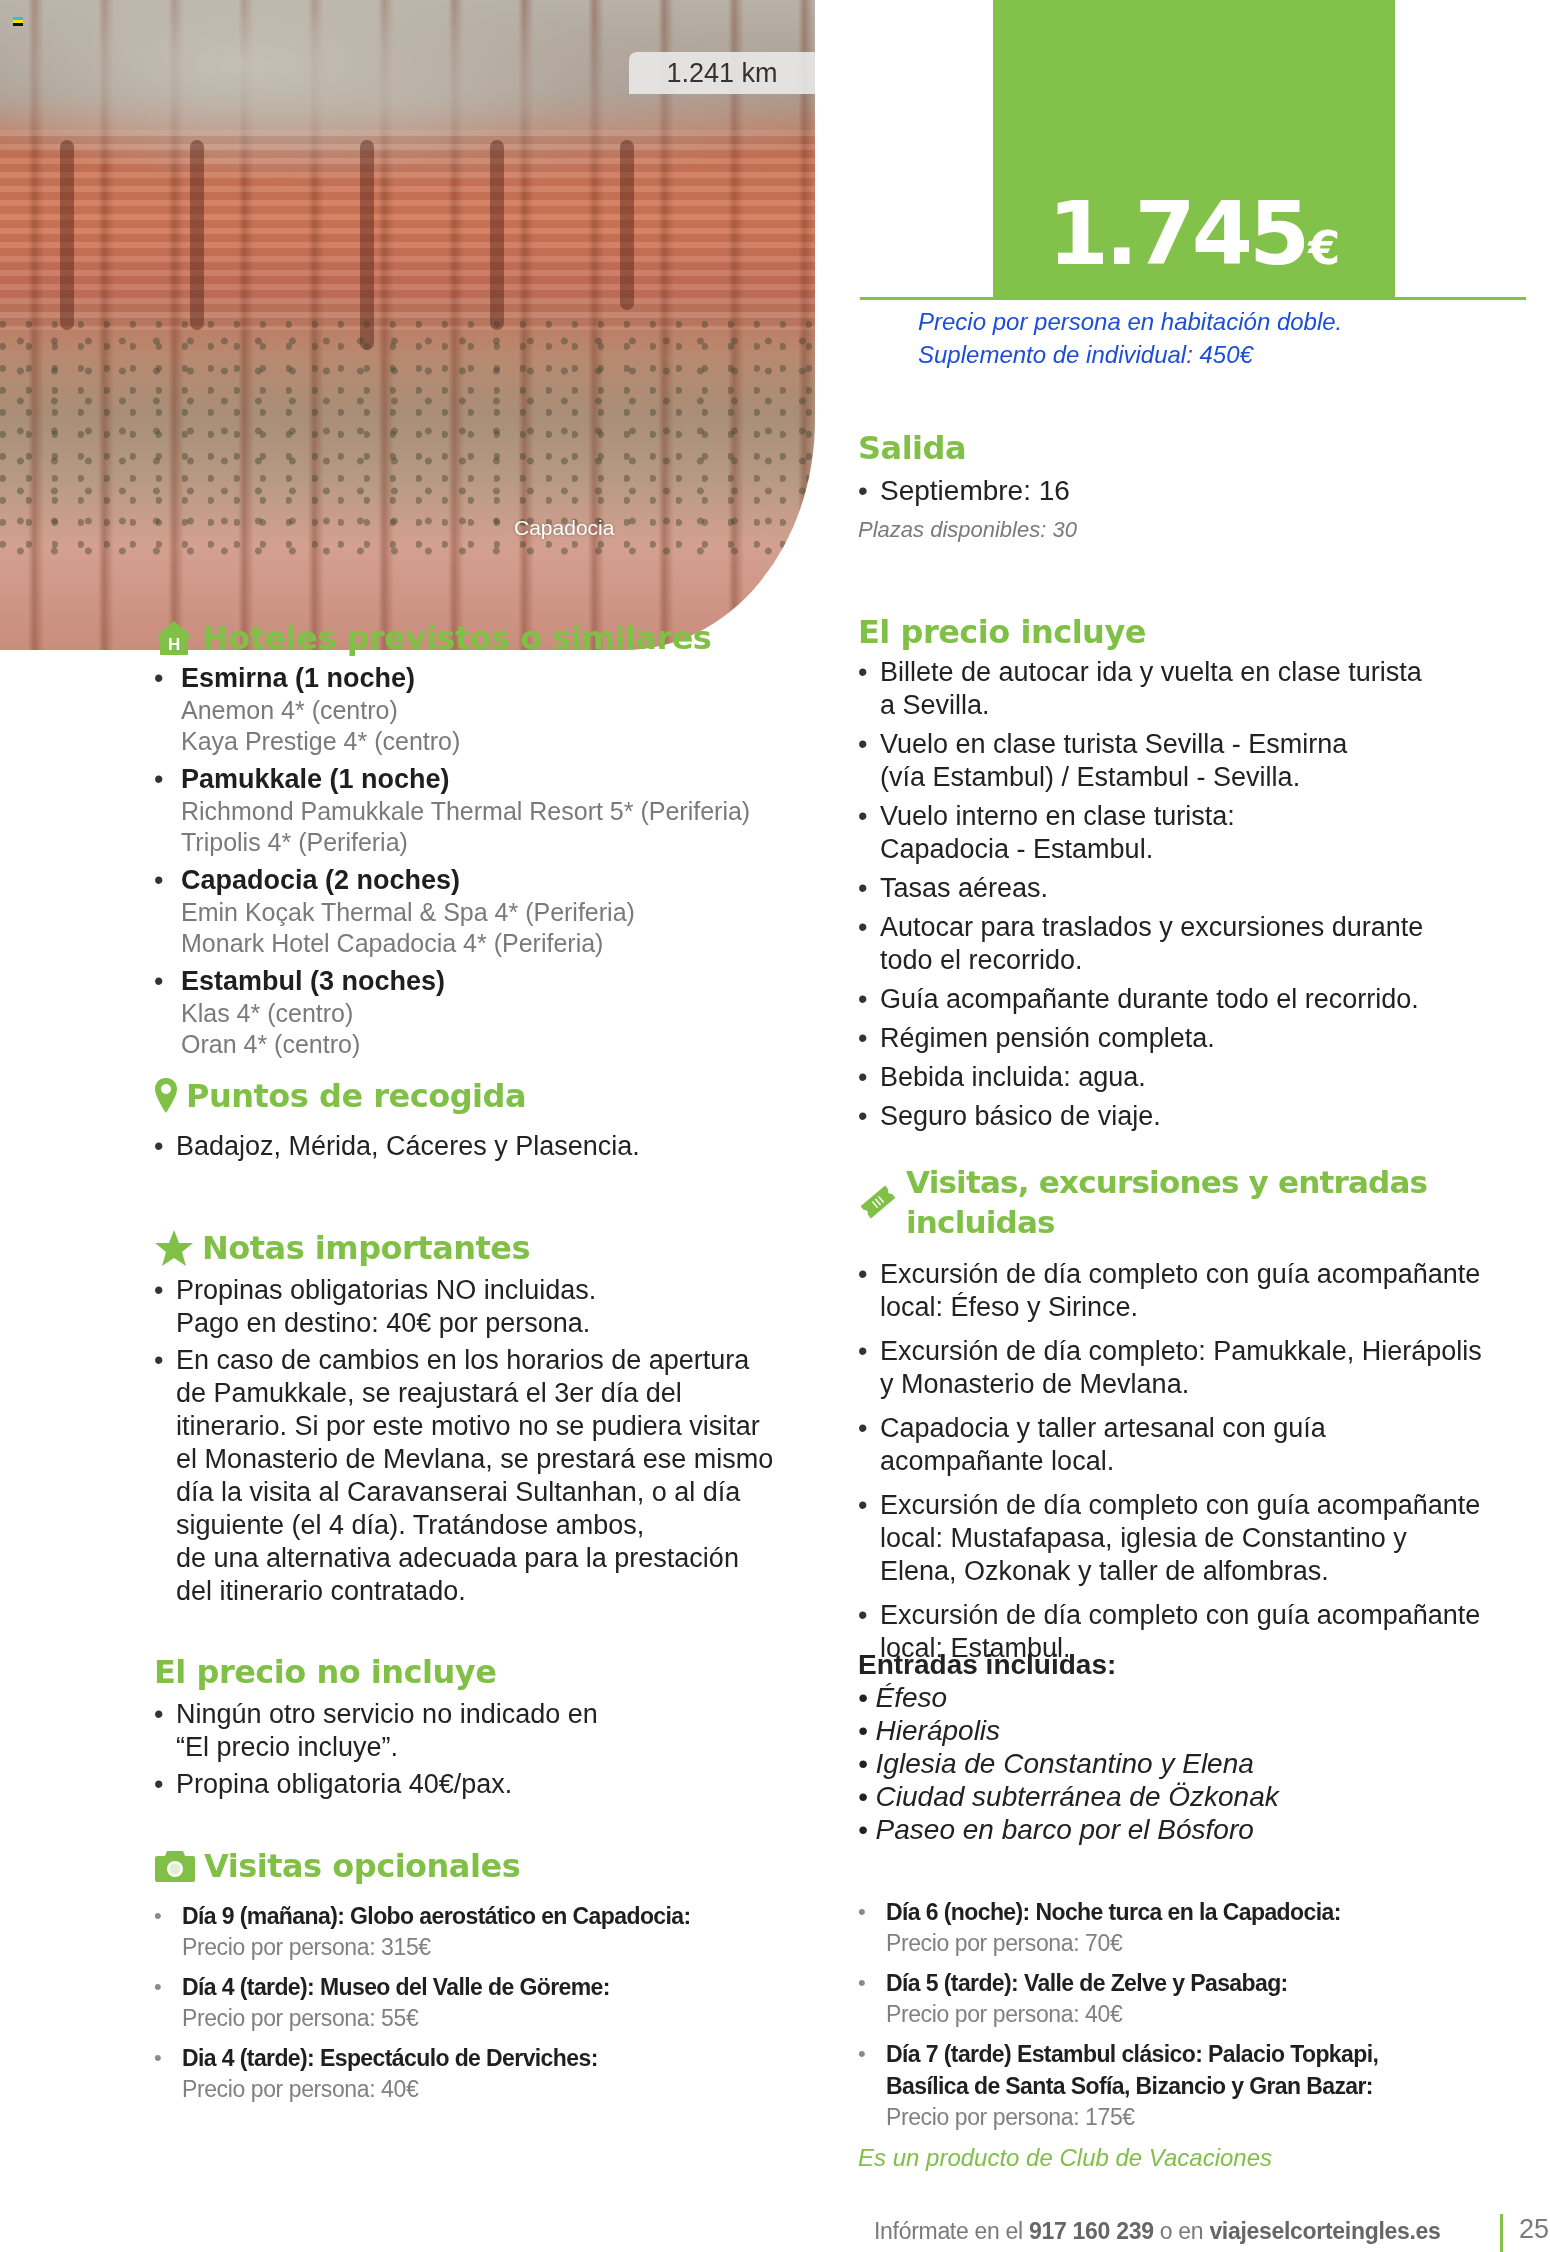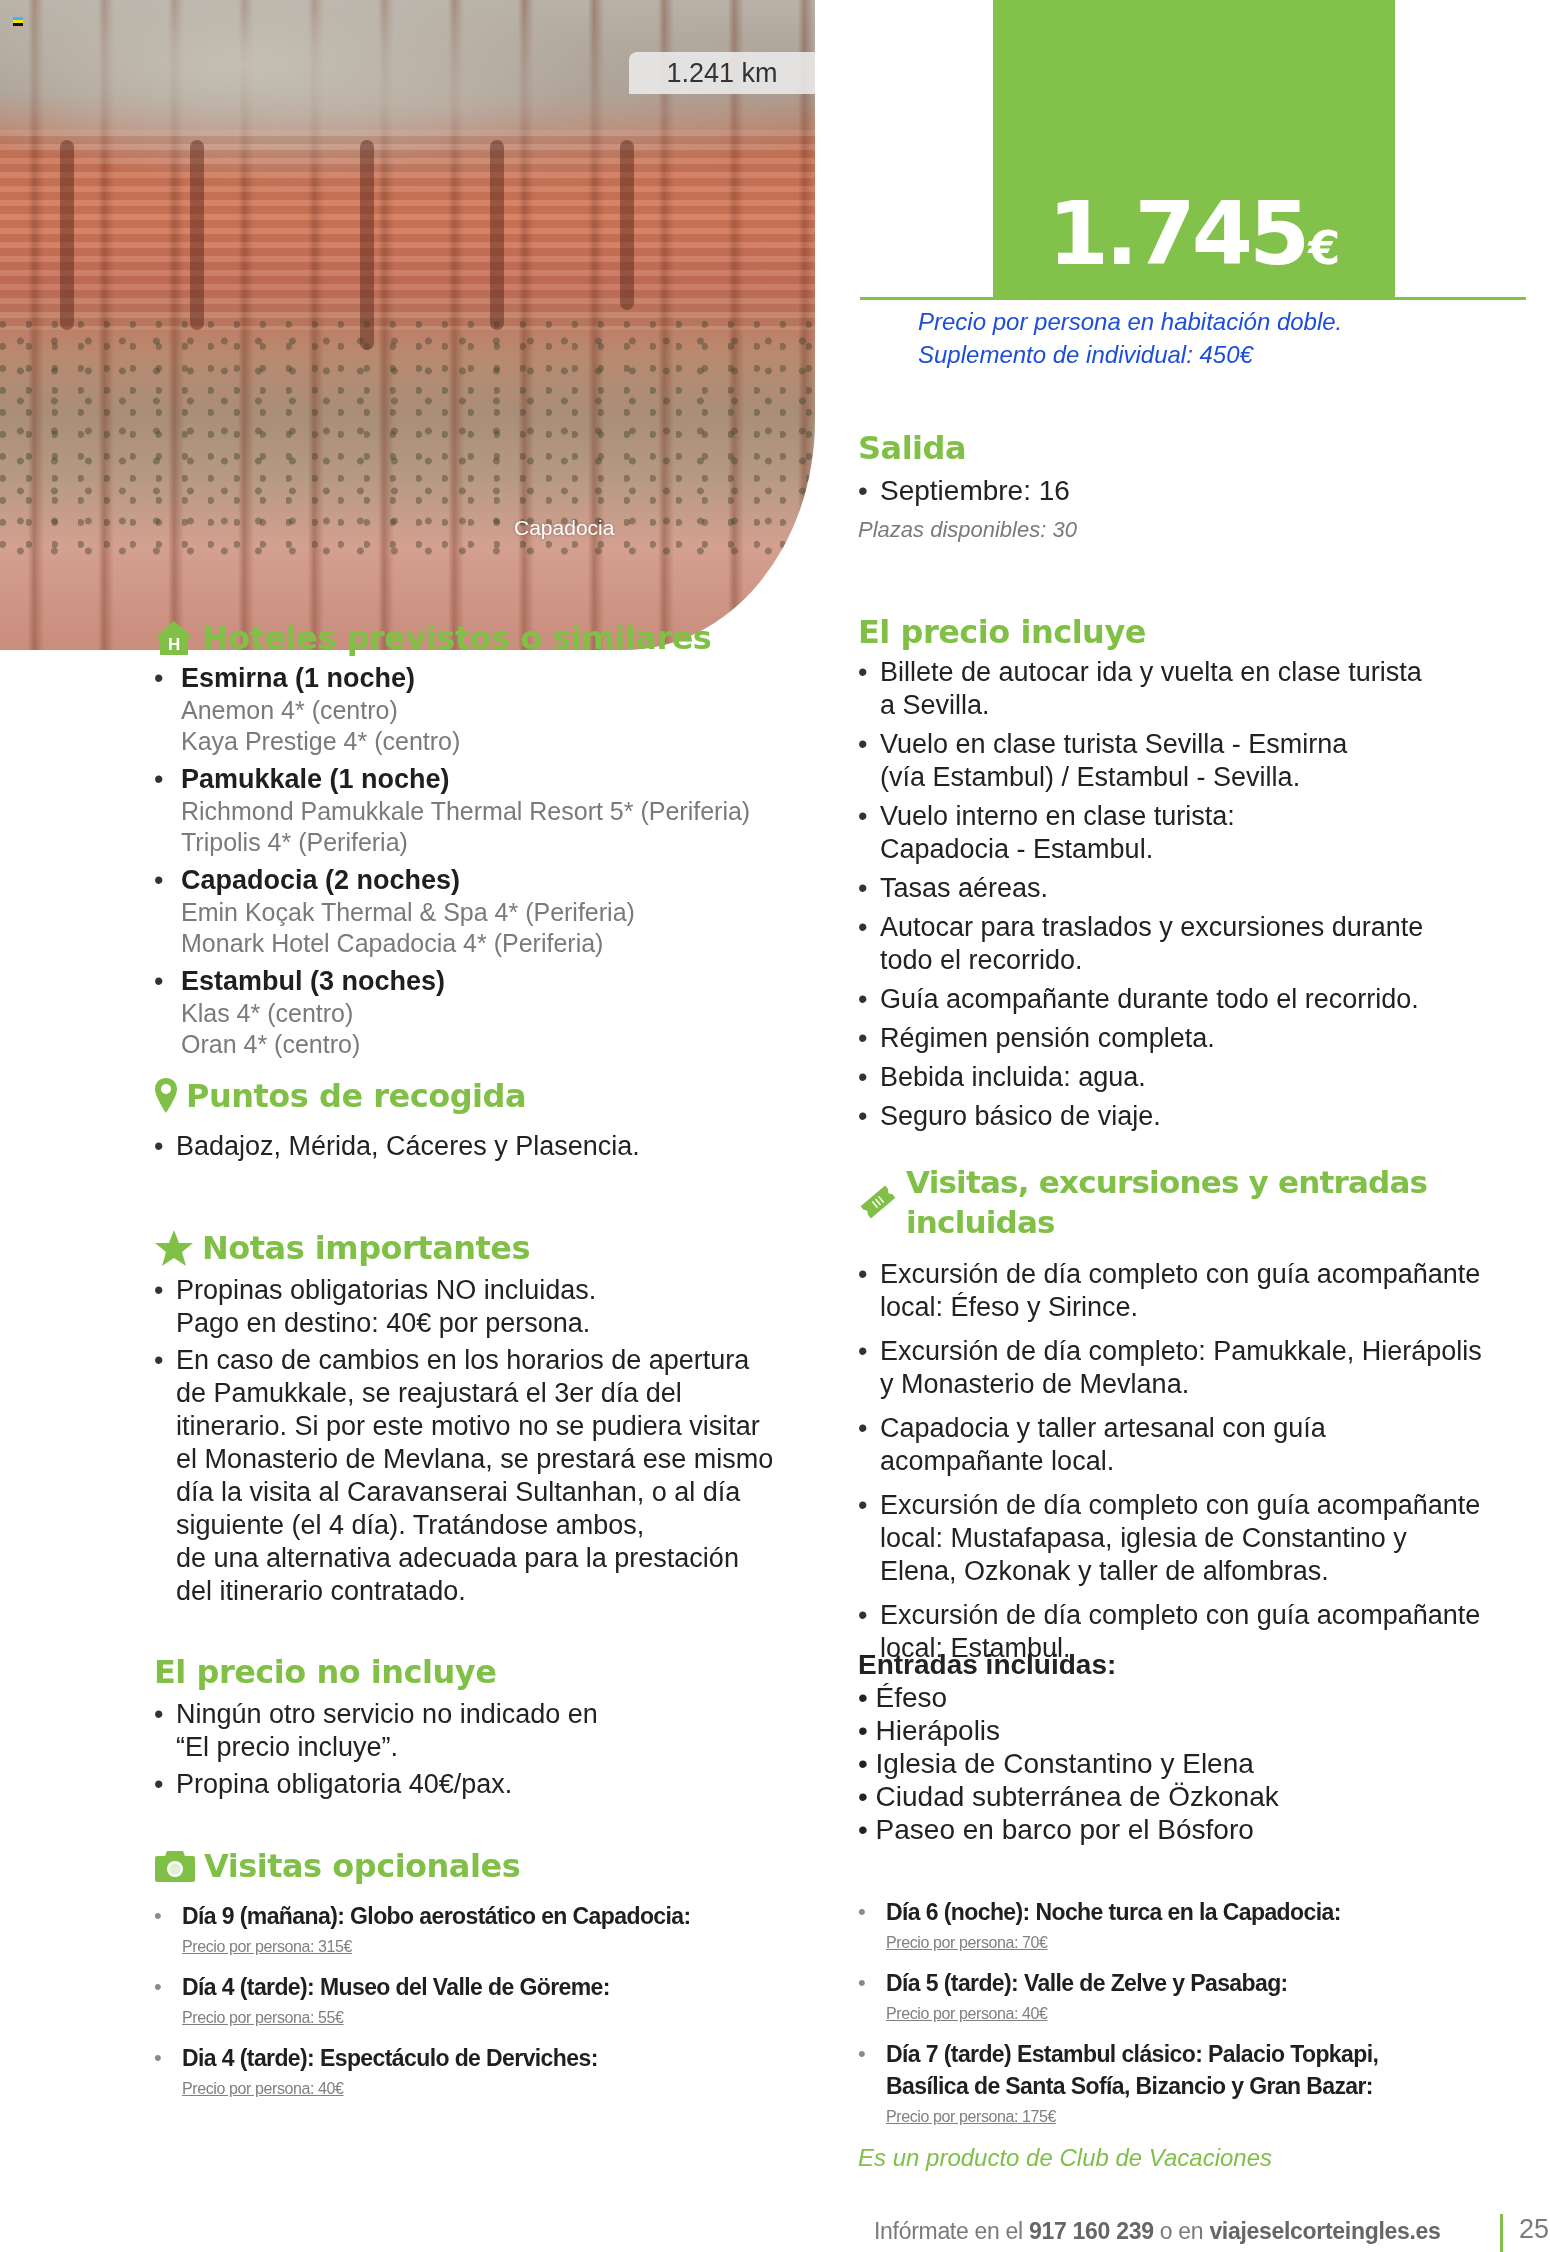--- a/index.html
+++ b/index.html
@@ -81,37 +81,37 @@
   .pickup { position: absolute; top: 1076px; left: 0; text-align: center; }
   .notes { position: absolute; top: 1228px; left: 0; }
   .notes ul.bullets li { margin-bottom: 4px; }
   .notincl { position: absolute; top: 1652px; left: 0; }
   .optional { position: absolute; top: 1846px; left: 0; width: 680px; }
 
   .opt-list { list-style: none; }
   .opt-list li { position: relative; padding-left: 28px; margin-bottom: 9px; }
   .opt-list li::before { content: "•"; position: absolute; left: 0; top: 0; color: #8a8a8a; font-size: 22px; line-height: 32px; }
   .opt-title { display: block; font-weight: bold; font-size: 23px; line-height: 32px; color: #1f1f1f; letter-spacing: -0.6px; }
-  .opt-price { display: block; font-size: 16px; line-height: 30px; color: #808080; letter-spacing: -0.4px; text-decoration: underline; }
+  .opt-price { display: block; font-size: 23px; line-height: 30px; color: #808080; letter-spacing: -0.4px; }
 
   
   .salida { position: absolute; top: 428px; left: 0; }
   .salida ul.bullets li { font-size: 28px; }
   .plazas { margin-top: 10px; font-size: 22px; font-style: italic; color: #7a7a7a; }
 
   .incl { position: absolute; top: 612px; left: 0; }
   .incl ul.bullets li { margin-bottom: 6px; font-size: 27px; line-height: 33px; }
 
   .visits { position: absolute; top: 1162px; left: 0; width: 692px; }
   .visits .section-title { font-size: 31px; letter-spacing: -0.8px; }
   .visits ul.bullets li { margin-bottom: 11px; font-size: 27px; line-height: 33px; }
 
   .entries { position: absolute; top: 1648px; left: 0; }
   .entries h4 { font-size: 28px; font-weight: bold; line-height: 33px; color: #222; }
-  .entries ul { list-style: none; }
+  .entries ul { list-style: none; font-style: italic; }
   .entries li { font-size: 28px; line-height: 33px; color: #222; }
 
   .opt-right { position: absolute; top: 1896px; left: 0; width: 680px; }
   .club { position: absolute; top: 2144px; left: 0; color: #80c046; font-style: italic; font-size: 24px; }
 
   
   .footer { position: absolute; left: 874px; top: 2218px; font-size: 23px; color: #7a7a7a; letter-spacing: -0.3px; }
   .footer b { color: #666666; }
   .footer-divider { position: absolute; left: 1500px; top: 2214px; width: 3px; height: 38px; background: #82c24a; }
   .page-number { position: absolute; left: 1519px; top: 2214px; font-size: 27px; color: #7a7a7a; }

